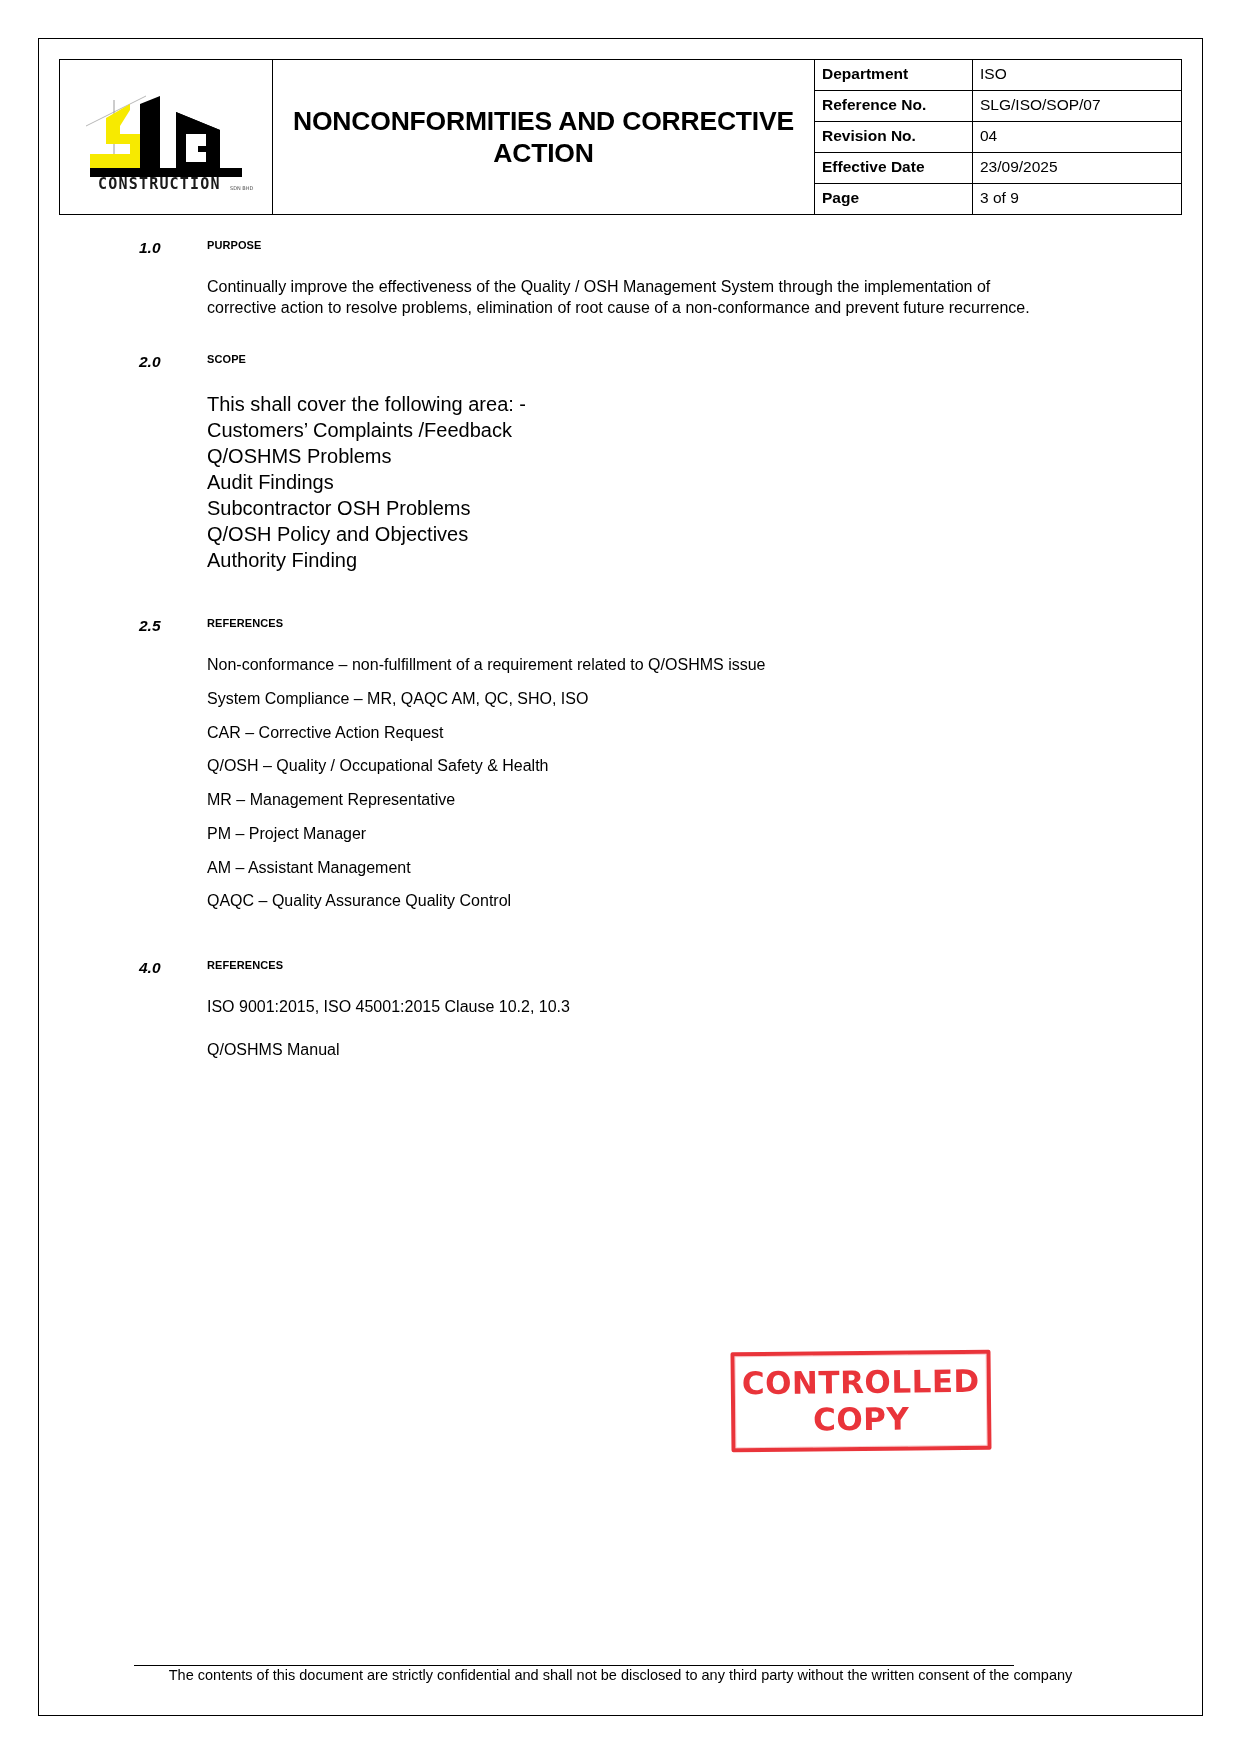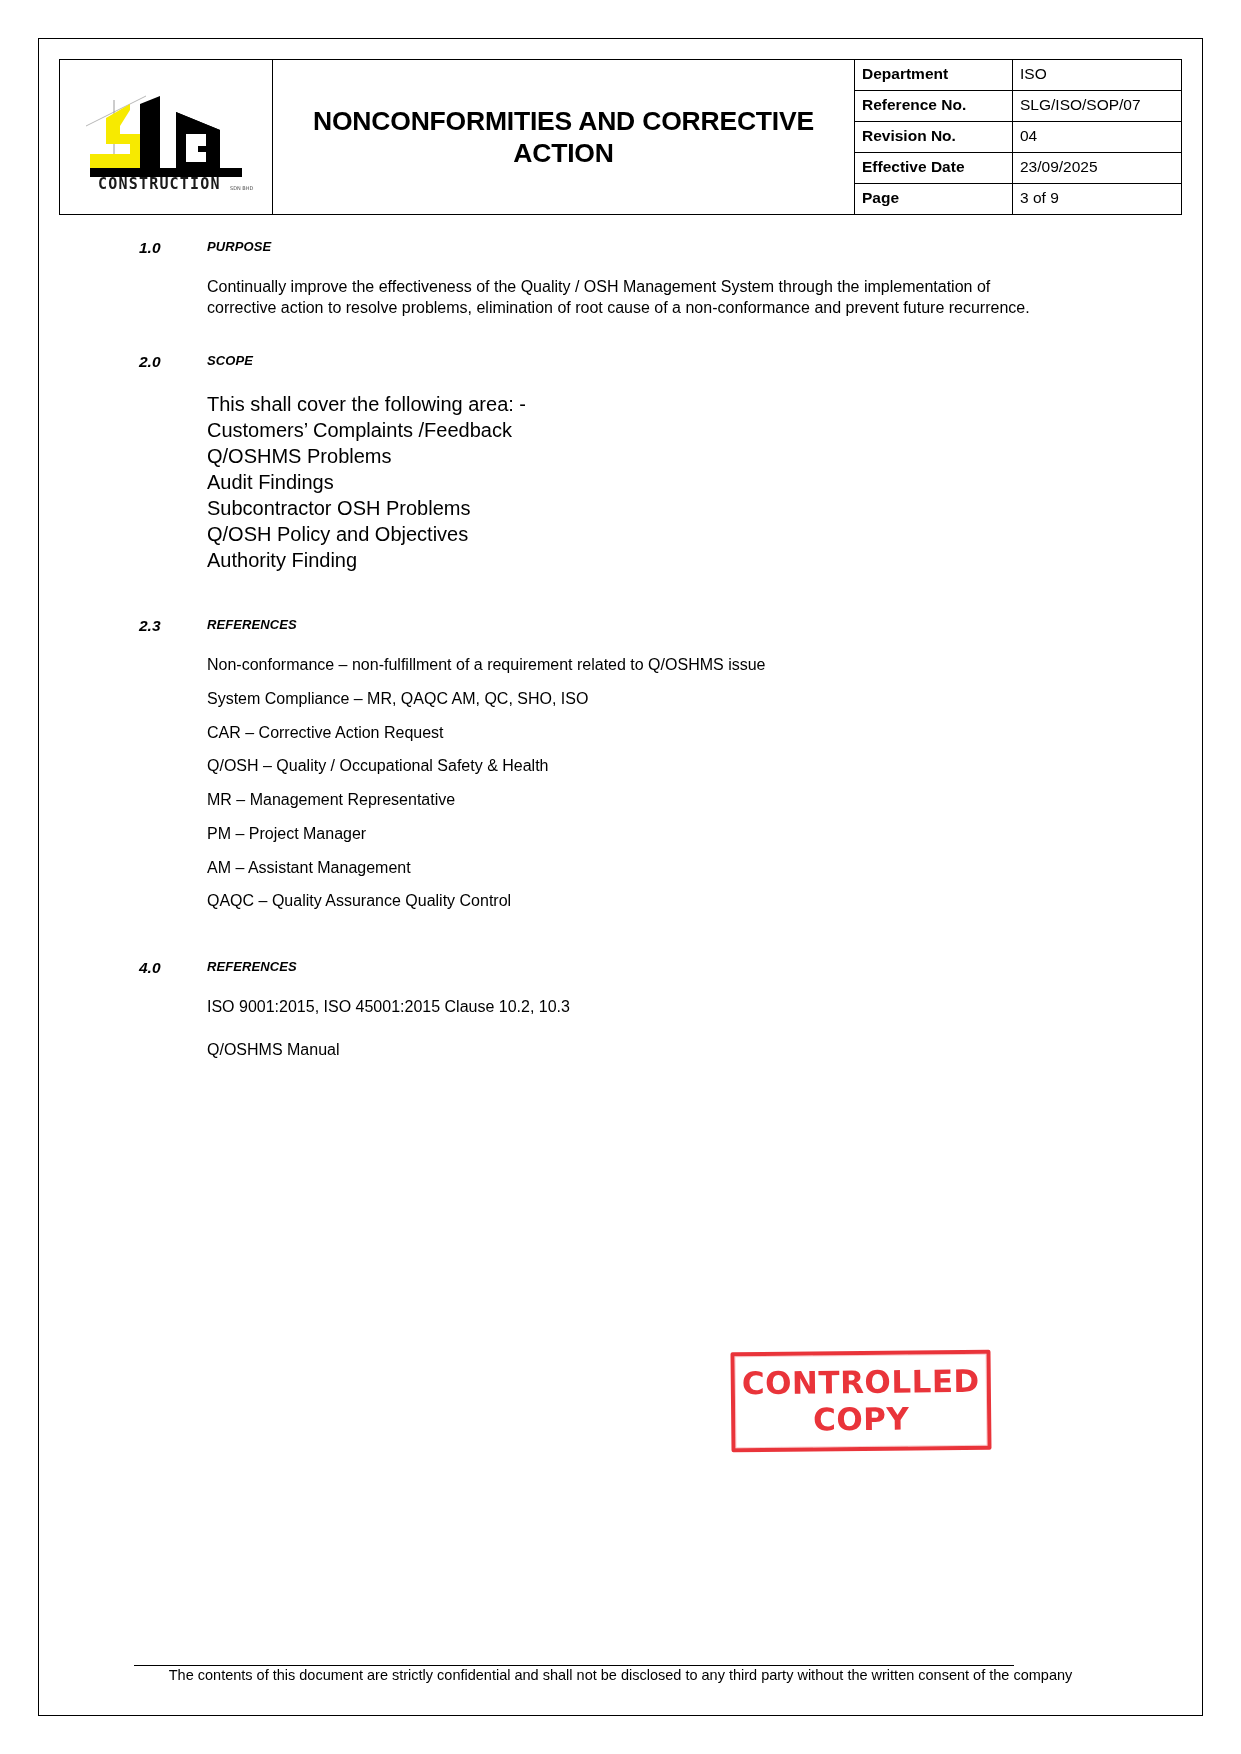--- a/index.html
+++ b/index.html
@@ -61,21 +61,21 @@
     text-align: center;
   }
   .hdr-title-cell .title {
     font-size: 26.5px;
     font-weight: bold;
     line-height: 1.22;
     letter-spacing: -0.2px;
     padding: 0 10px;
   }
   .hdr-meta-cell {
-    width: 328px;
+    width: 368px;
     box-sizing: border-box;
   }
   table.meta {
     border-collapse: collapse;
     width: 100%;
     height: 100%;
     table-layout: fixed;
   }
   table.meta td {
     border: 1px solid #000;
@@ -113,24 +113,23 @@
   .sec-num {
     width: 68px;
     flex: 0 0 68px;
     font-size: 15.5px;
     font-weight: bold;
     padding-left: 80px;
     box-sizing: content-box;
     font-style: italic;
   }
   .sec-title {
-    font-size: 13px;
+    font-size: 11px;
     font-weight: bold;
     letter-spacing: 0.1px;
-    font-style: italic;
   }
   .body-block {
     margin-left: 148px;
     font-size: 16px;
     line-height: 1.30;
   }
   .para {
     font-size: 16px;
     line-height: 1.31;
     max-width: 832px;
@@ -295,21 +294,21 @@
         <div class="list-line">Q/OSHMS Problems</div>
         <div class="list-line">Audit Findings</div>
         <div class="list-line">Subcontractor OSH Problems</div>
         <div class="list-line">Q/OSH Policy and Objectives</div>
         <div class="list-line">Authority Finding</div>
       </div>
 
       <div class="gap-lg"></div>
 
       <div class="sec">
-        <div class="sec-num">2.3</div>
+        <div class="sec-num">2.5</div>
         <div class="sec-title">REFERENCES</div>
       </div>
       <div class="gap-sm"></div>
       <div class="body-block">
         <div class="def-line">Non-conformance – non-fulfillment of a requirement related to Q/OSHMS issue</div>
         <div class="def-line">System Compliance – MR, QAQC AM, QC, SHO, ISO</div>
         <div class="def-line">CAR – Corrective Action Request</div>
         <div class="def-line">Q/OSH – Quality / Occupational Safety &amp; Health</div>
         <div class="def-line">MR – Management Representative</div>
         <div class="def-line">PM – Project Manager</div>

